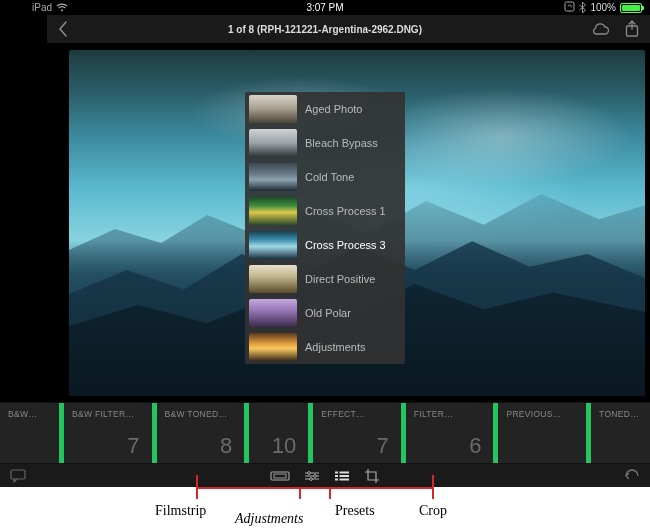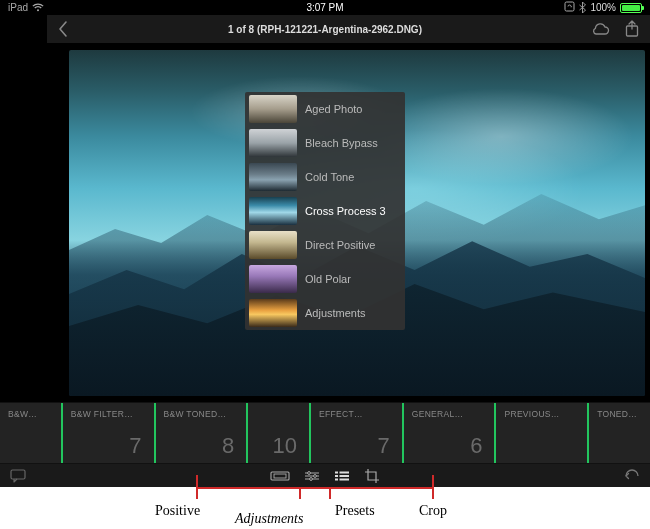--- a/index.html
+++ b/index.html
@@ -1,20 +1,20 @@
 <!DOCTYPE html>
 <html><head>
 <meta charset="utf-8">
 <style>
   * { margin: 0; padding: 0; box-sizing: border-box; }
   html, body { width: 650px; height: 529px; font-family: -apple-system, "Helvetica Neue", Arial, sans-serif; background: #fff; }
   .device { width: 650px; height: 487px; background: #000; position: relative; overflow: hidden; }
 
   
-  .statusbar { height: 15px; background: #000; color: #aaa; font-size: 10px; display: flex; align-items: center; justify-content: space-between; padding: 0 8px; }
+  .statusbar { height: 15px; background: #000; color: #aaa; font-size: 10px; display: flex; align-items: center; justify-content: space-between; padding: 0 8px; margin-left: 24px; }
   .statusbar .left, .statusbar .right { display: flex; align-items: center; gap: 4px; }
   .statusbar .center { position: absolute; left: 50%; transform: translateX(-50%); color: #fff; font-weight: 500; }
   .wifi-icon svg, .bt-icon svg { display: block; }
   .battery { width: 22px; height: 10px; border: 1px solid #5f5; border-radius: 2px; position: relative; }
   .battery::after { content: ""; position: absolute; right: -3px; top: 2px; width: 2px; height: 4px; background: #5f5; border-radius: 0 1px 1px 0; }
   .battery .fill { position: absolute; left: 1px; top: 1px; bottom: 1px; right: 1px; background: #4e4; border-radius: 1px; }
 
   
   .header { height: 28px; background: #1a1a1a; display: flex; align-items: center; justify-content: space-between; padding: 0 10px; color: #999; margin-left: 47px; }
   .header .title { position: absolute; left: 50%; transform: translateX(-50%); font-size: 10px; font-weight: 600; color: #ddd; }
@@ -65,21 +65,21 @@
   .th-cold { background: linear-gradient(to bottom, #3a4852 0%, #6a7c88 40%, #8aa2b0 60%, #1e2a32 100%); }
   .th-cp1 { background: linear-gradient(to bottom, #1e4a2a 0%, #3a8a3a 30%, #d8c84a 55%, #2a4a2a 100%); }
   .th-cp2 { background: linear-gradient(to bottom, #1a3a4a 0%, #3a7a9a 30%, #88c8d8 55%, #1a3a4a 100%); }
   .th-cp3 { background: linear-gradient(to bottom, #184050 0%, #3a8aa8 30%, #a0d8e8 55%, #1a3040 100%); }
   .th-direct { background: linear-gradient(to bottom, #e8e0c8 0%, #c4b890 40%, #5a4a2a 100%); }
   .th-oldpolar { background: linear-gradient(to bottom, #c8a8e0 0%, #9878b8 40%, #3a2a4a 100%); }
   .th-yester { background: linear-gradient(to bottom, #5a3a1a 0%, #e8a040 40%, #f8c860 55%, #3a2a1a 100%); }
 
   
   .category-bar { position: absolute; left:0; right:0; top: 402px; height: 62px; background: #232323; display: flex; border-top: 1px solid #111; border-bottom: 1px solid #111; }
-  .cat { flex: 1; display: flex; flex-direction: column; justify-content: space-between; padding: 6px 8px 4px; border-right: 2px solid #22c55e; cursor: pointer; }
+  .cat { flex: 1; display: flex; flex-direction: column; justify-content: space-between; padding: 6px 8px 4px; border-right: 5px solid #22c55e; cursor: pointer; }
   .cat:last-child { border-right: none; }
   .cat .name { font-size: 8.5px; color: #888; letter-spacing: 0.3px; }
   .cat .count { font-size: 22px; color: #6a6a6a; font-weight: 300; text-align: right; padding-right: 4px; }
   .cat.selected { background: #2e2e2e; }
   .cat.selected .name { color: #ccc; }
   .cat.selected .count { color: #aaa; }
   .cat.narrow { flex: 0.6; }
   .cat.no-count .count { visibility: hidden; }
 
   
@@ -166,20 +166,24 @@
         <div class="label">Aged Photo</div>
       </div>
       <div class="preset-row">
         <div class="thumb th-bleach"></div>
         <div class="label">Bleach Bypass</div>
       </div>
       <div class="preset-row">
         <div class="thumb th-cold"></div>
         <div class="label">Cold Tone</div>
       </div>
+      <div class="preset-row">
+        <div class="thumb th-cp1"></div>
+        <div class="label">Cross Process 1</div>
+      </div>
       <div class="preset-row selected">
         <div class="thumb th-cp3"></div>
         <div class="label">Cross Process 3</div>
       </div>
       <div class="preset-row">
         <div class="thumb th-direct"></div>
         <div class="label">Direct Positive</div>
       </div>
       <div class="preset-row">
         <div class="thumb th-oldpolar"></div>
@@ -206,21 +210,21 @@
       </div>
       <div class="cat narrow">
         <div class="name"></div>
         <div class="count">10</div>
       </div>
       <div class="cat">
         <div class="name">EFFECT…</div>
         <div class="count">7</div>
       </div>
       <div class="cat">
-        <div class="name">GENERAL…</div>
+        <div class="name">FILTER…</div>
         <div class="count">6</div>
       </div>
       <div class="cat no-count">
         <div class="name">PREVIOUS…</div>
         <div class="count"></div>
       </div>
       <div class="cat narrow no-count">
         <div class="name">TONED…</div>
         <div class="count"></div>
       </div>
@@ -276,17 +280,17 @@
 
 <div class="annotation">
 
   <div class="anno-line" style="left:196px; top:0px; width:236px; height:2px;"></div>
 
   <div class="anno-line" style="left:196px; top:-12px; width:2px; height:24px;"></div>
   <div class="anno-line" style="left:299px; top:0px; width:2px; height:12px;"></div>
   <div class="anno-line" style="left:329px; top:0px; width:2px; height:12px;"></div>
   <div class="anno-line" style="left:432px; top:-12px; width:2px; height:24px;"></div>
 
-  <div class="anno-label" style="left:155px; top:16px;">Positive</div>
+  <div class="anno-label" style="left:155px; top:16px;">Filmstrip</div>
   <div class="anno-label" style="left:235px; top:24px;font-style:italic;">Adjustments</div>
   <div class="anno-label" style="left:335px; top:16px;">Presets</div>
   <div class="anno-label" style="left:419px; top:16px;">Crop</div>
 </div>
 
 </body></html>

